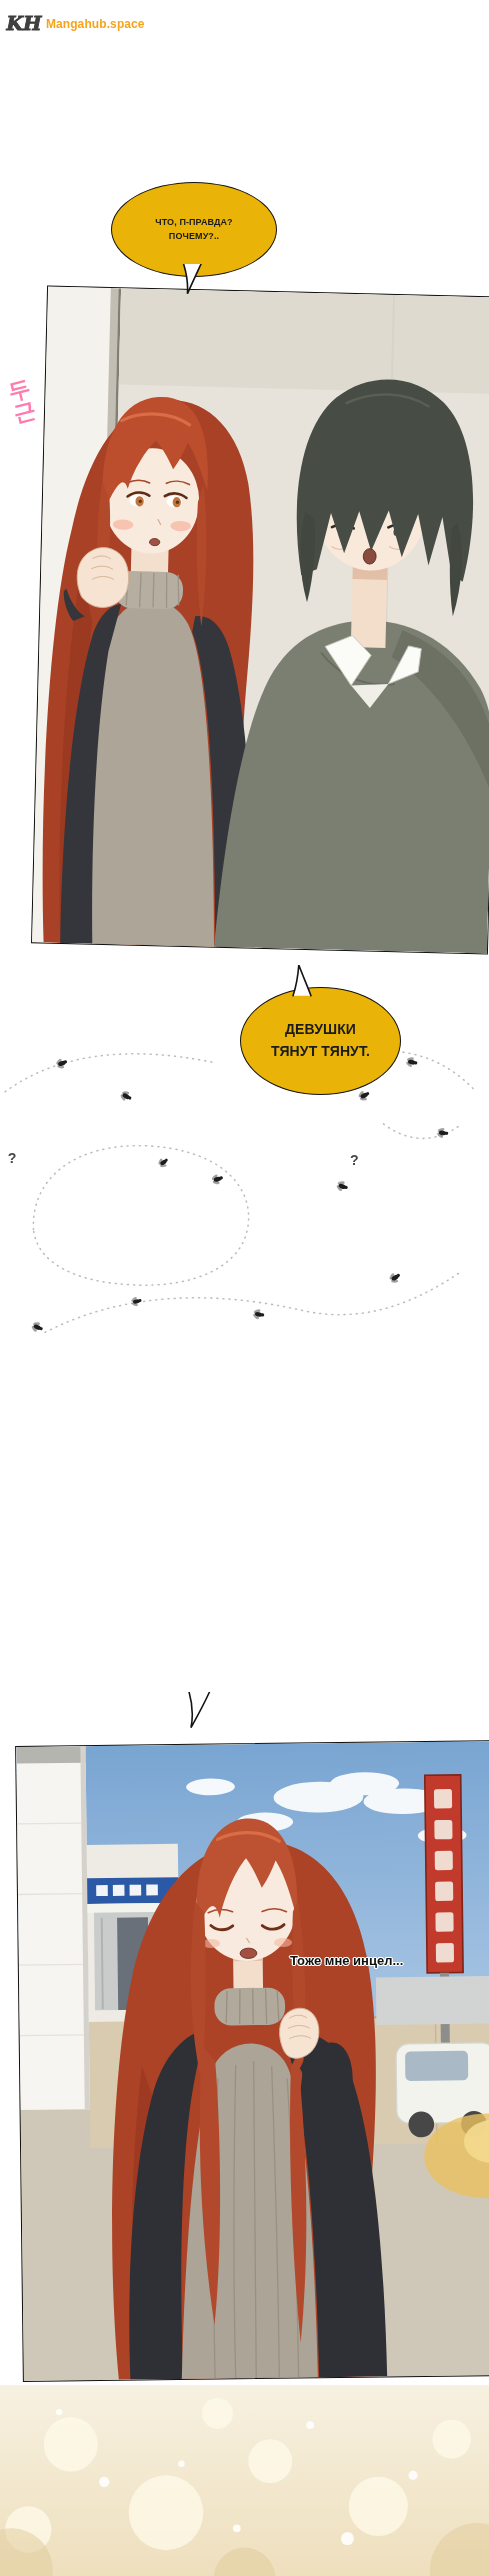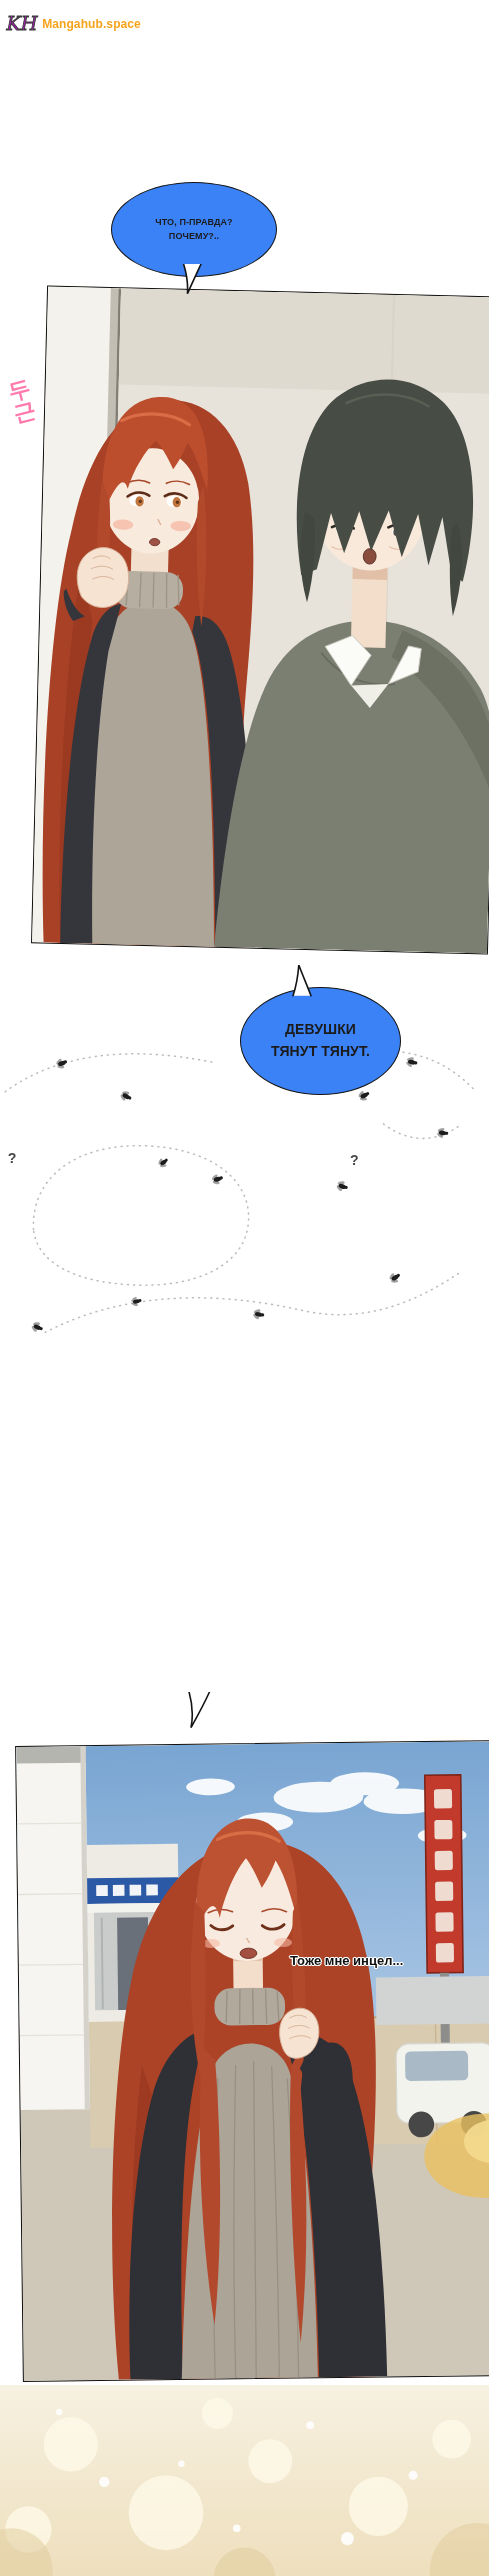--- a/index.html
+++ b/index.html
@@ -3,26 +3,26 @@
 <meta charset="utf-8">
 <style>
   *{box-sizing:border-box;margin:0;padding:0}
   html,body{background:#ffffff}
   body{width:489px;margin:0}
   .page{position:relative;width:489px;height:2576px;background:#fff;overflow:hidden;
         font-family:"Liberation Sans",sans-serif}
 
   
   .logo{position:absolute;left:6.4px;top:14px;display:flex;align-items:center;gap:4.5px;z-index:10}
-  .logo-mark{font-family:"DejaVu Serif",serif;font-size:19.3px;font-weight:400;font-style:italic;
-             color:#a21caf;-webkit-text-stroke:0.9px #3b3b3b;line-height:1}
+  .logo-mark{font-family:"DejaVu Serif",serif;font-size:19.3px;font-weight:700;font-style:italic;
+             color:#404040;-webkit-text-stroke:0.9px #3b3b3b;line-height:1}
   .logo-text{font-size:12px;font-weight:700;color:#F7A41D;letter-spacing:0.1px}
 
   
-  .bubble{position:absolute;background:#3b82f6;border:1.6px solid #141414;border-radius:50%;
+  .bubble{position:absolute;background:#eab308;border:1.6px solid #141414;border-radius:50%;
           display:flex;flex-direction:column;align-items:center;justify-content:center;
           text-align:center;z-index:4}
   .bubble .bline{font-size:14px;font-weight:700;color:#1b1b1b;line-height:1.55;
                  letter-spacing:0.1px;white-space:nowrap}
   .b1{left:111px;top:182px;width:166px;height:95px}
   .b1 .bline{font-size:9px}
   .b2{left:240px;top:987px;width:161px;height:108px}
   .b3{left:64px;top:1168px;width:148px;height:84px}
   .b4{left:134px;top:1573px;width:250px;height:138px}
   .b5{left:28px;top:2268px;width:291px;height:113px}

